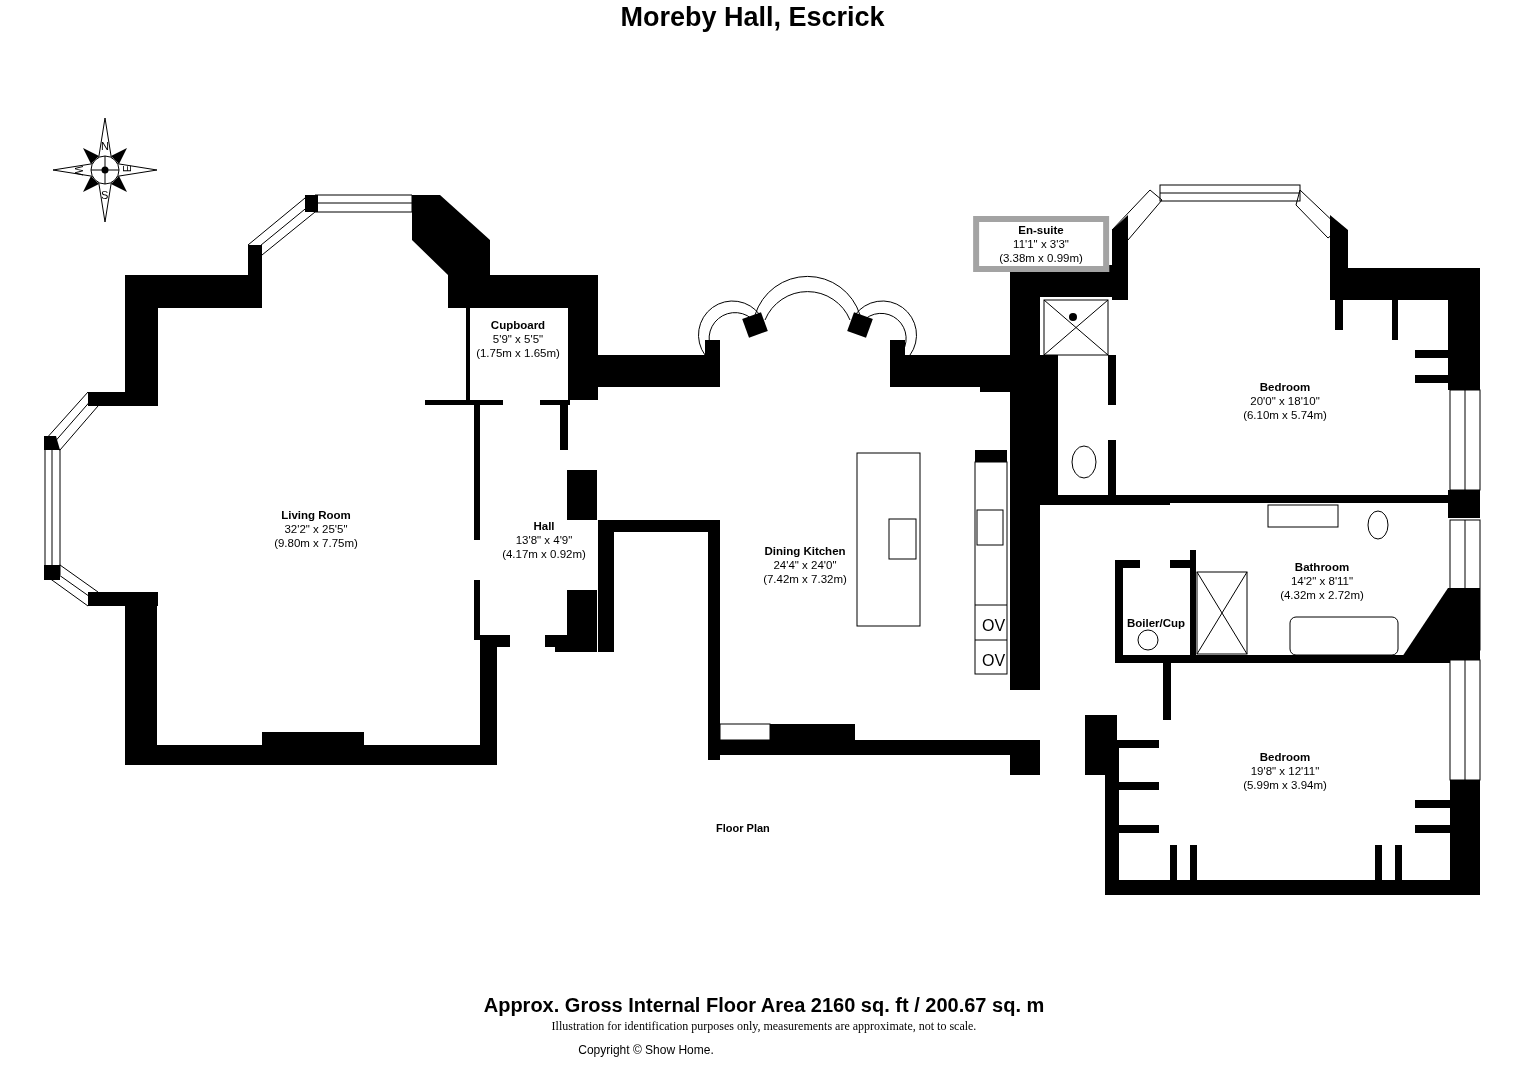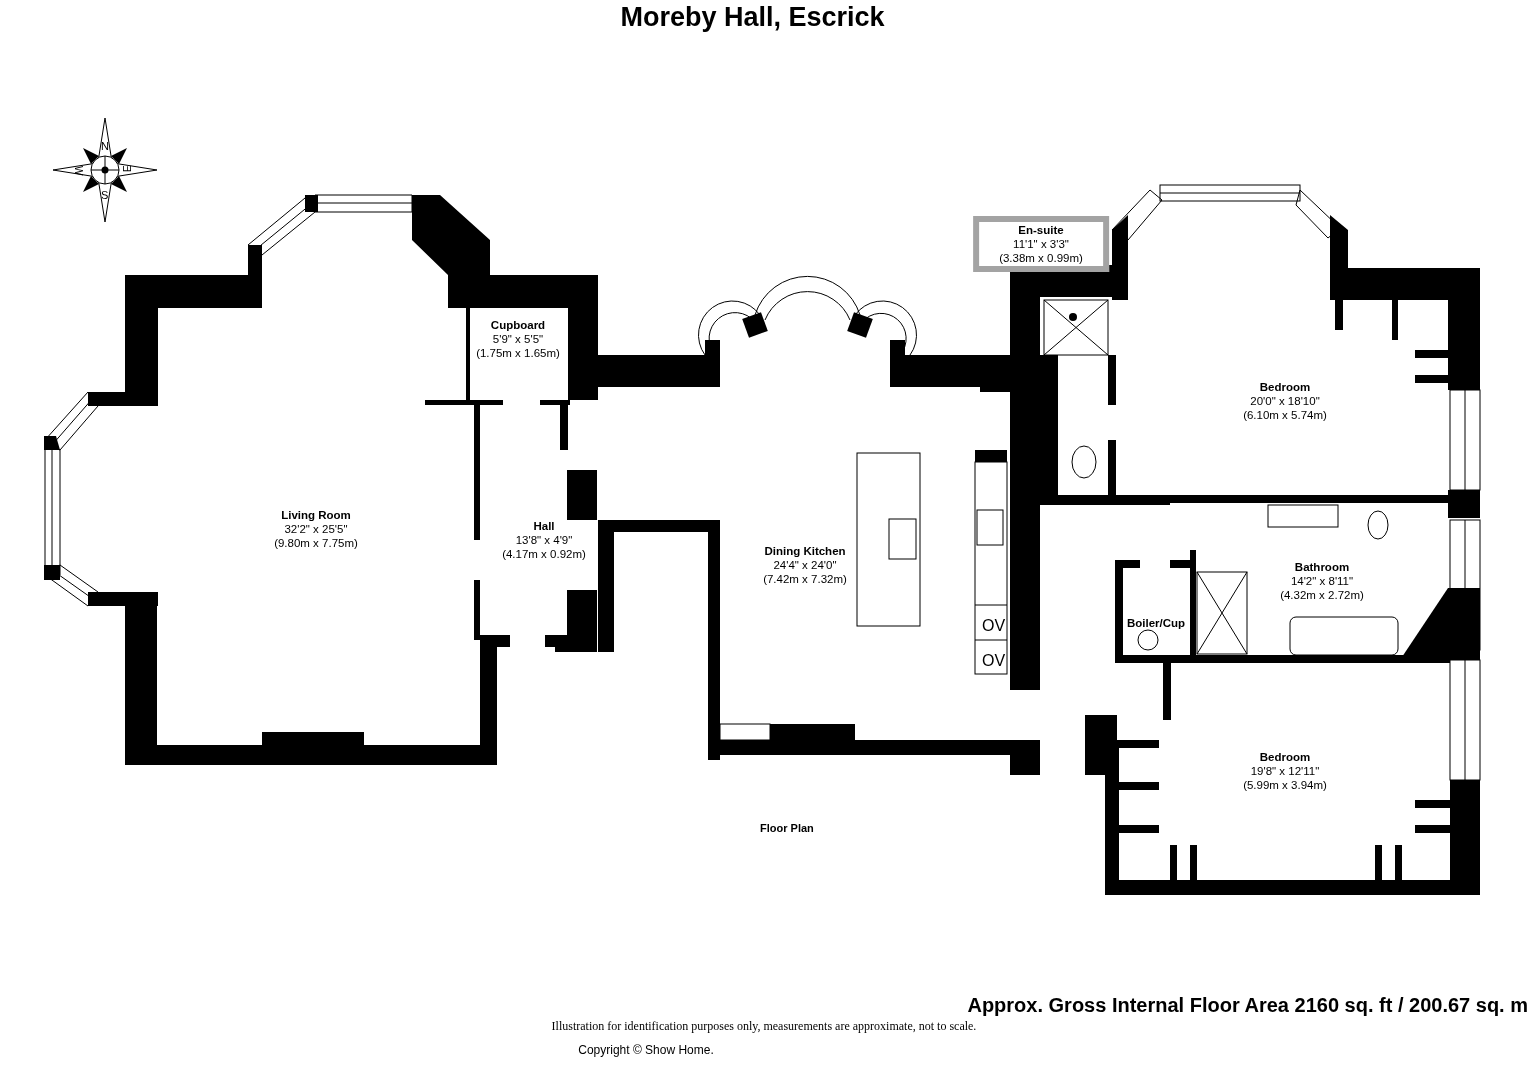--- a/index.html
+++ b/index.html
@@ -6,22 +6,22 @@
   body { width: 1528px; height: 1080px; position: relative; overflow: hidden;
          font-family: "Liberation Sans", sans-serif; color: #000; }
   .title { position: absolute; top: 2px; left: 0; width: 1505px; text-align: center;
            font-size: 27px; font-weight: bold; }
   svg.plan { position: absolute; left: 0; top: 0; }
   .label { position: absolute; text-align: center; font-size: 11.5px; line-height: 14px;
            transform: translateX(-50%); white-space: nowrap; }
   .label .name { font-weight: bold; display: block; }
   .label span { display: block; }
   .ensuite-box { border: 6px solid #a3a3a3; background: #fff; padding: 1px 20px; }
-  .floorplan-label { position: absolute; left: 716px; top: 822px; font-size: 11px; font-weight: bold; margin-left: 44px; }
-  .area { position: absolute; top: 994px; left: 0; width: 1528px; text-align: right;
+  .floorplan-label { position: absolute; left: 716px; top: 822px; font-size: 11px; font-weight: bold; }
+  .area { position: absolute; top: 994px; left: 0; width: 1528px; text-align: center;
           font-size: 20px; font-weight: bold; }
   .disclaimer { position: absolute; top: 1019px; left: 0; width: 1528px; text-align: center; font-size: 12px; font-family: Liberation Serif, serif; }
   .copyright { position: absolute; top: 1043px; left: 0; width: 1292px; text-align: center; font-size: 12px; }
   .ov { position: absolute; font-size: 16px; font-weight: normal; }
 </style>
 </head>
 <body>
 
 <div class="title">Moreby Hall, Escrick</div>
 

